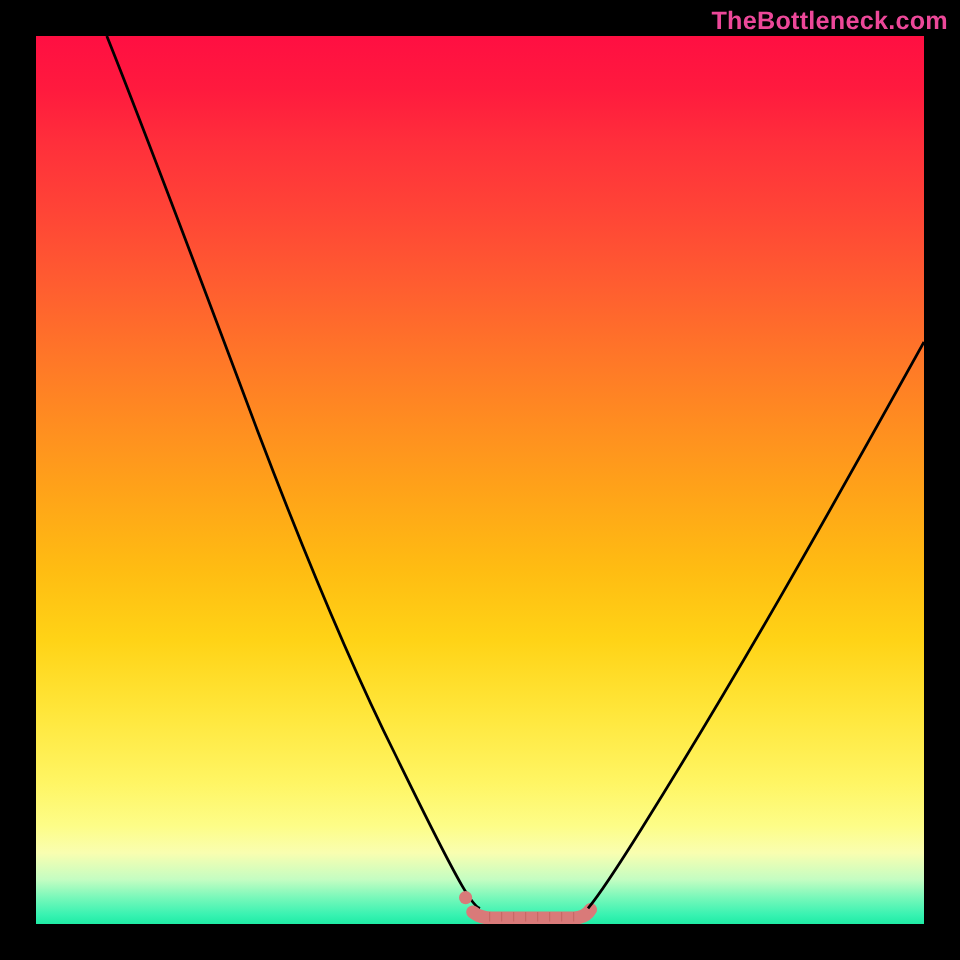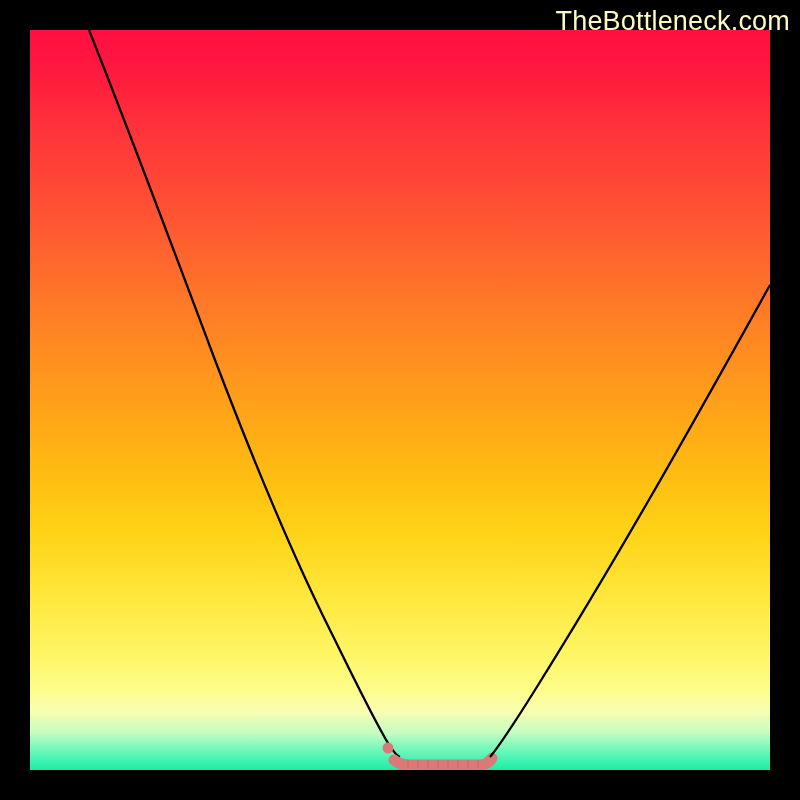--- a/index.html
+++ b/index.html
@@ -41,23 +41,23 @@
       #c4fdc2 95%,
       #79f8ba 97%,
       #37f2b1 99%,
       #1feba5 100%
     );
   }
   .watermark {
     position: absolute;
     top: 6px;
     right: 10px;
-    color: #fef9c3;
-    font-size: 27px;
-    font-weight: 400;
+    color: #ec4899;
+    font-size: 21px;
+    font-weight: 700;
     letter-spacing: 0.2px;
   }
   svg.curve {
     position: absolute;
     inset: 0;
   }
 </style>
 </head>
 <body>
 

